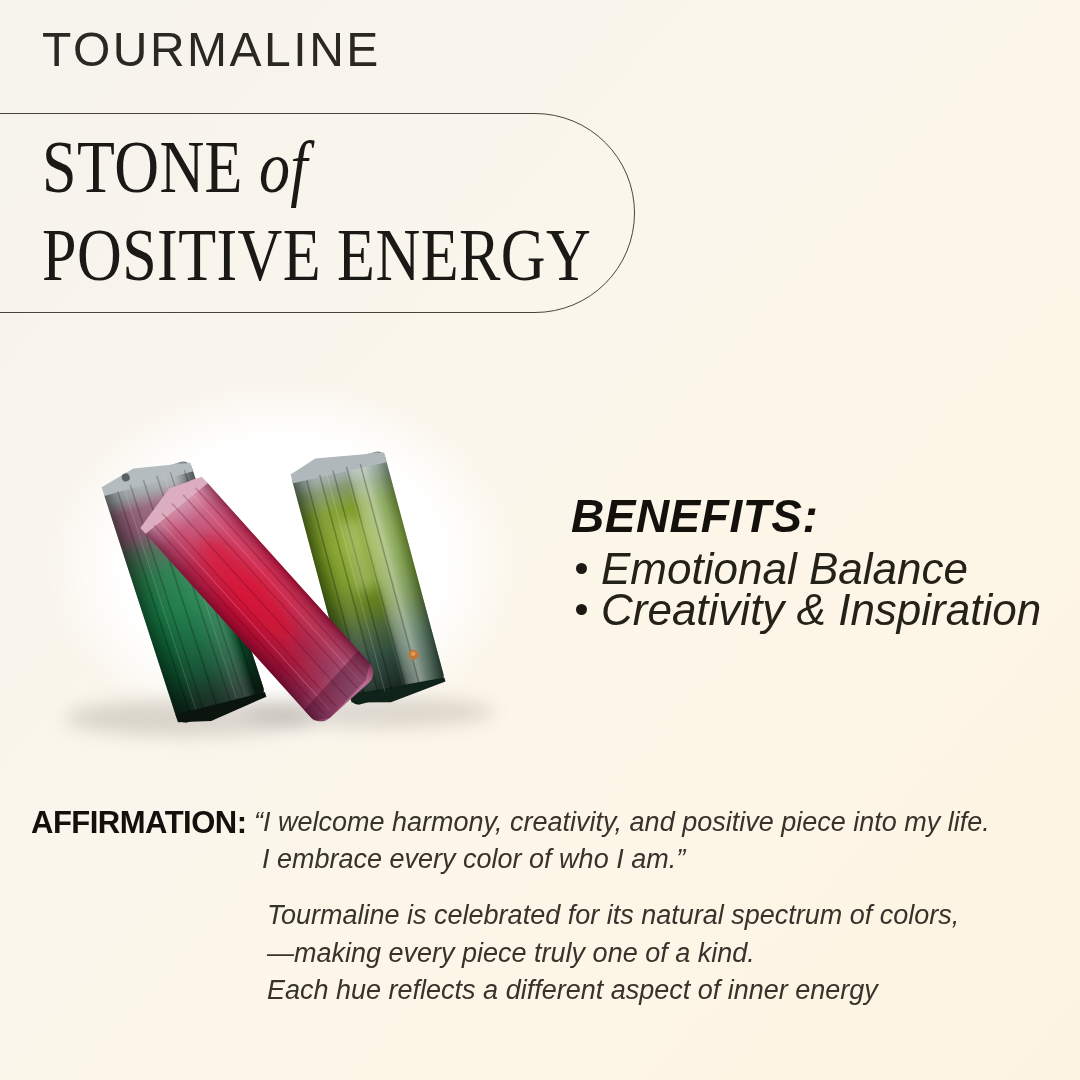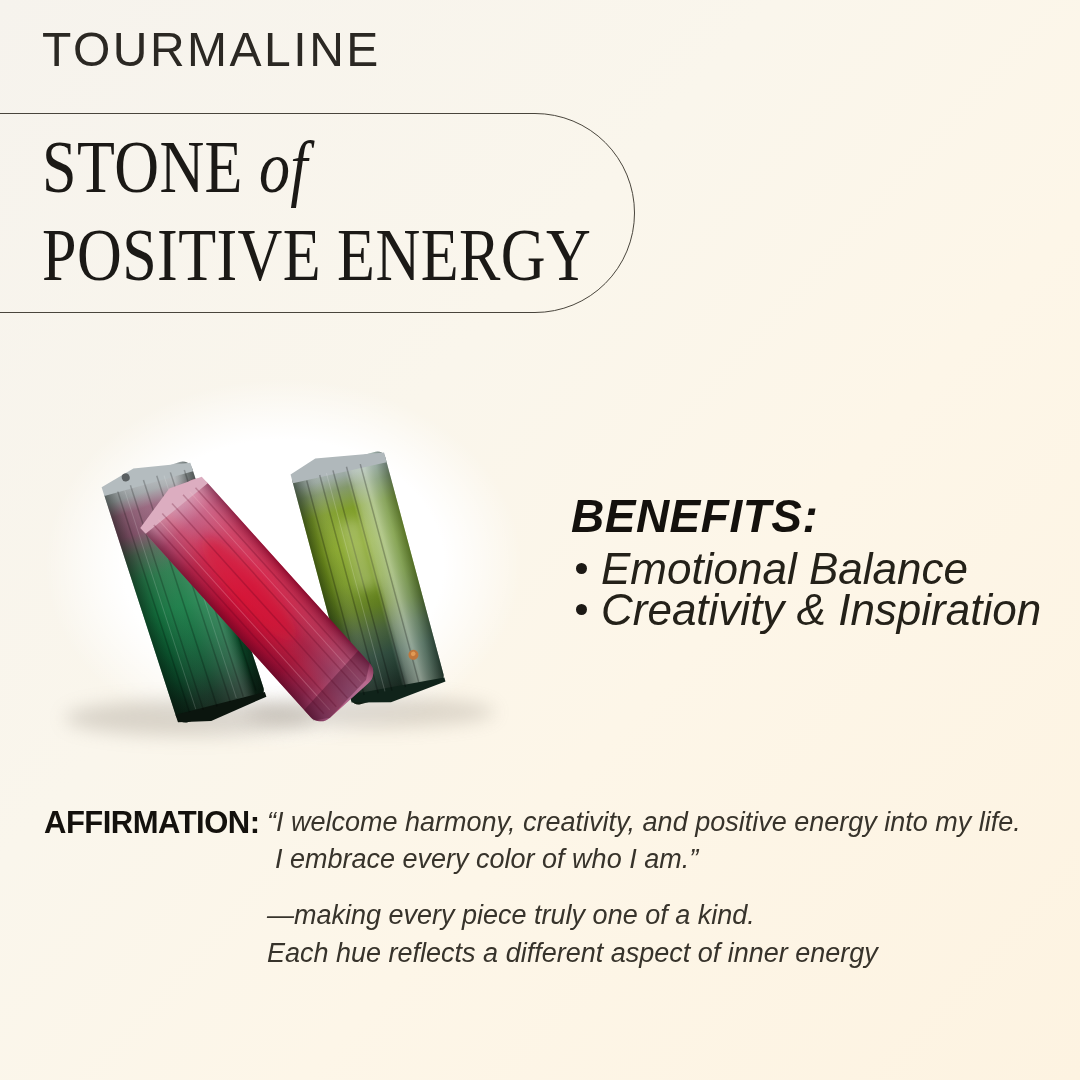--- a/index.html
+++ b/index.html
@@ -37,21 +37,21 @@
   .benefits{position:absolute;left:571px;top:492px;font-style:italic;}
   .benefits-heading{font-size:46px;line-height:48px;font-weight:700;letter-spacing:0.5px;color:#14110d;}
   .benefits-list{list-style:none;margin:8px 0 0 0;padding:0;}
   .benefits-list li{
     position:relative;padding-left:30px;font-size:44px;line-height:41px;color:#242119;white-space:nowrap;
   }
   .bullet-dot{
     position:absolute;left:5px;top:15px;width:11px;height:11px;border-radius:50%;background:#1c1915;
   }
   
-  .affirmation{position:absolute;left:44px;top:804px;display:flex;align-items:flex-start;justify-content:flex-end;}
+  .affirmation{position:absolute;left:31px;top:804px;display:flex;align-items:flex-start;justify-content:flex-end;}
   .affirmation-label{
     flex:none;width:223px;font-size:31px;line-height:37px;font-weight:700;letter-spacing:-0.5px;color:#14110d;
   }
   .affirmation-quote{font-size:27px;line-height:37px;font-style:italic;color:#37332b;}
   .affirmation-quote .q2{padding-left:8px;}
   
   .description{
     position:absolute;left:267px;top:897px;
     font-size:27px;line-height:37.5px;font-style:italic;color:#37332b;
   }
@@ -212,23 +212,24 @@
     <div class="benefits-heading">BENEFITS:</div>
     <ul class="benefits-list">
       <li><span class="bullet-dot"></span><span>Emotional Balance</span></li>
       <li><span class="bullet-dot"></span><span>Creativity &amp; Inspiration</span></li>
     </ul>
   </section>
 
   <section class="affirmation">
     <div class="affirmation-label">AFFIRMATION:</div>
     <div class="affirmation-quote">
-      <div>“I welcome harmony, creativity, and positive energy into my life.</div>
+      <div>“I welcome harmony, creativity, and positive piece into my life.</div>
       <div class="q2">I embrace every color of who I am.”</div>
     </div>
   </section>
 
   <section class="description">
+    <div>Tourmaline is celebrated for its natural spectrum of colors,</div>
     <div>—making every piece truly one of a kind.</div>
     <div>Each hue reflects a different aspect of inner energy</div>
   </section>
 
 </div>
 
 </body></html>

